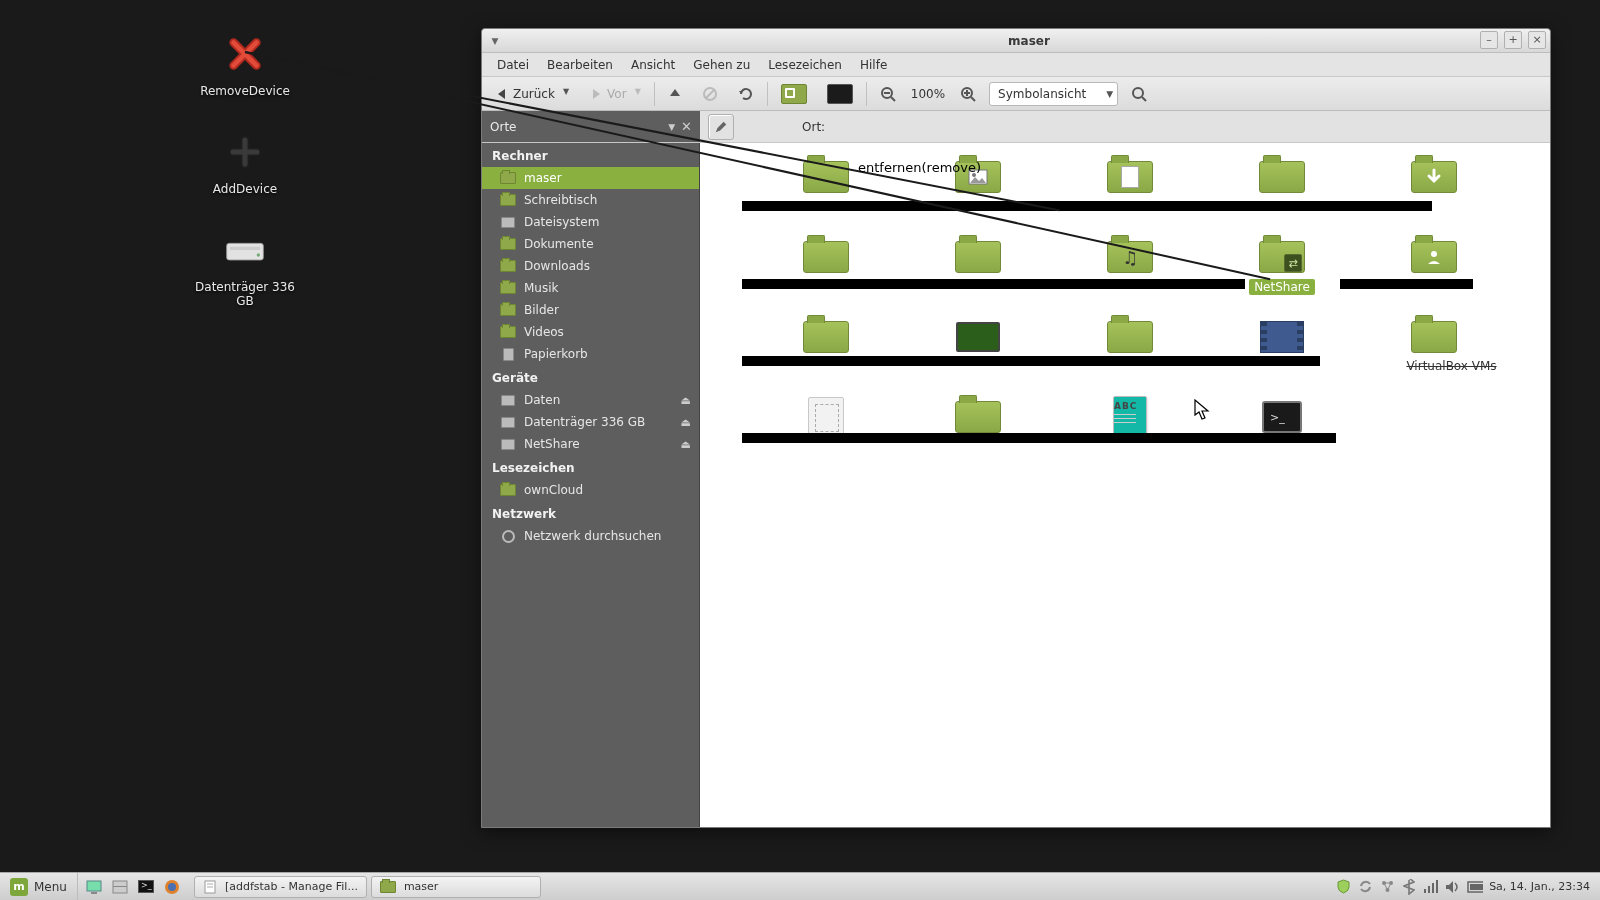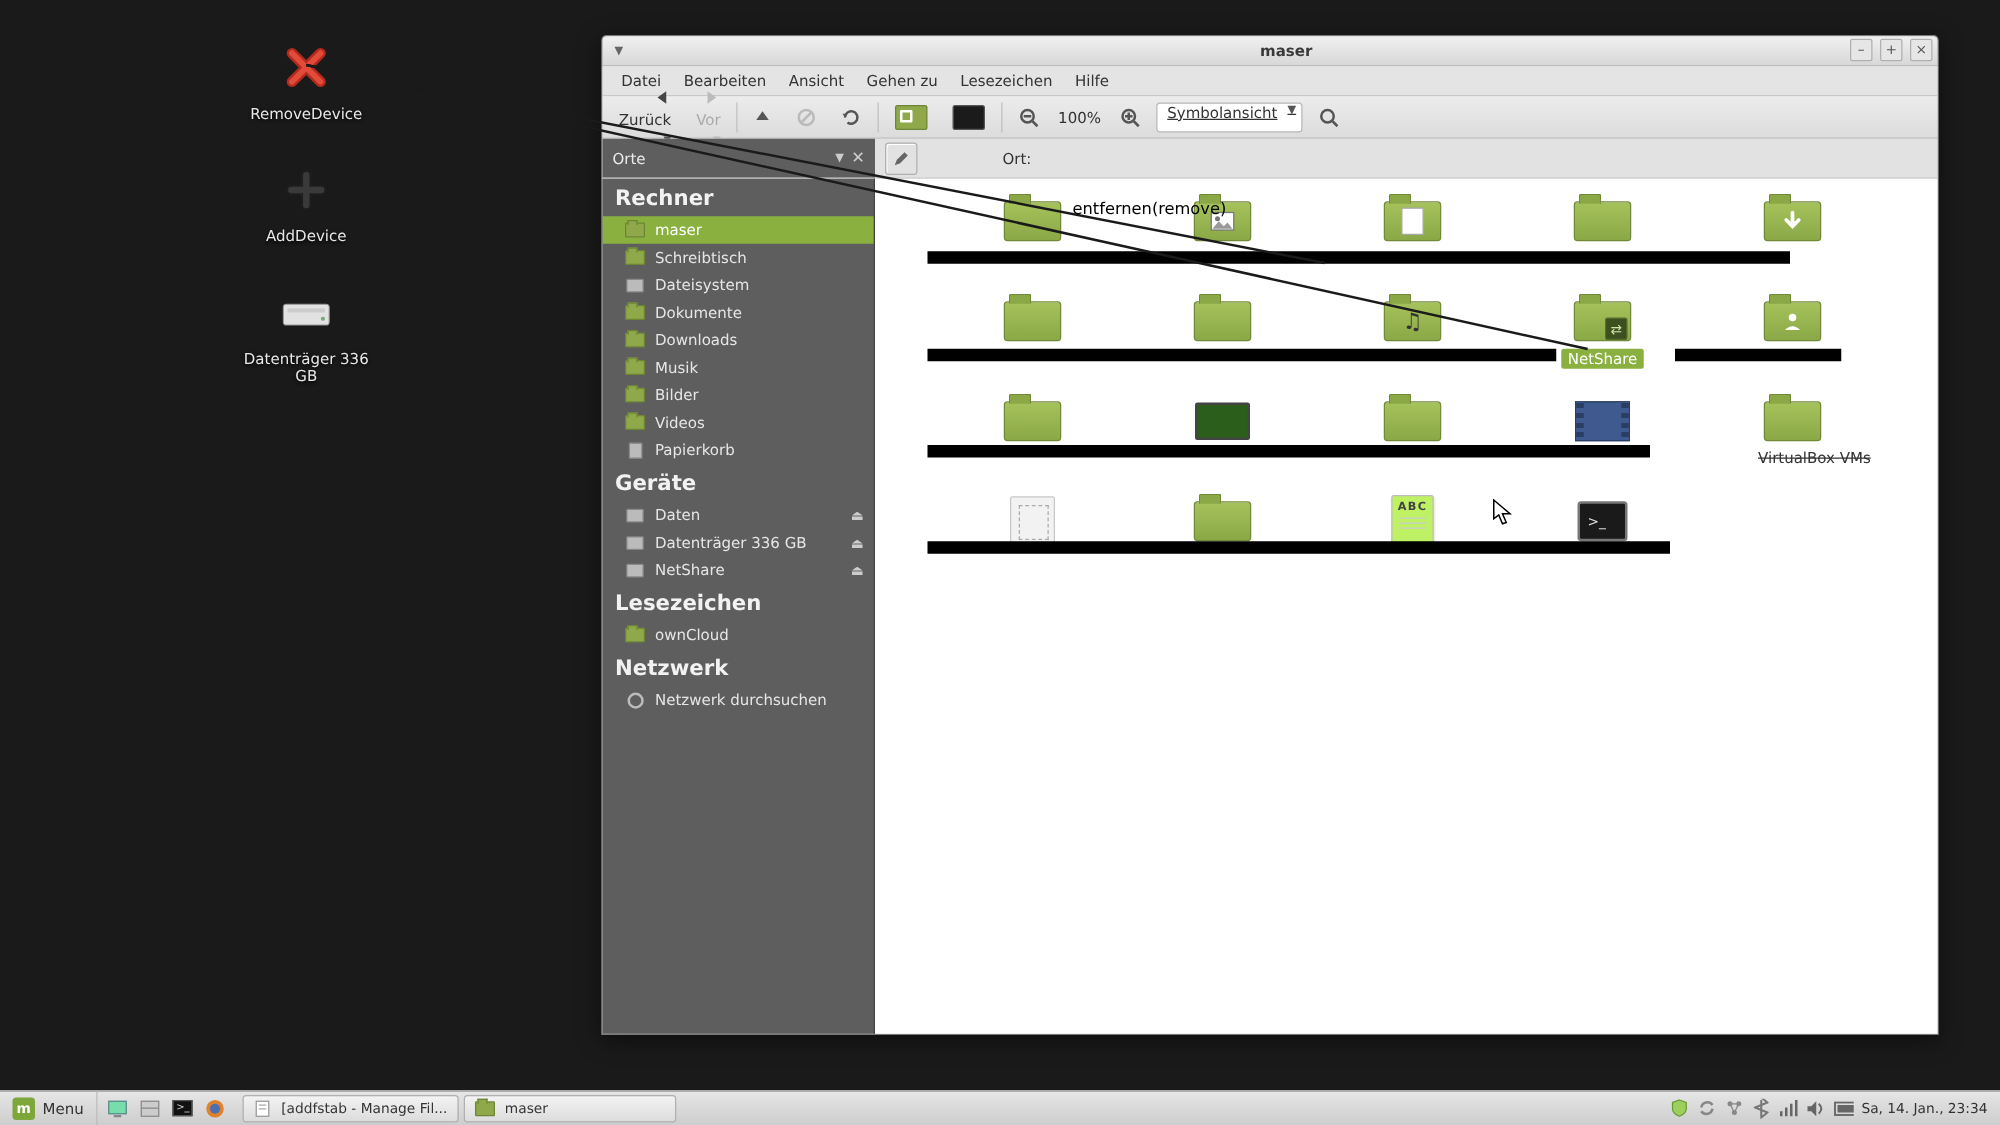--- a/index.html
+++ b/index.html
@@ -21,47 +21,47 @@
 .title-left { width: 26px; height: 100%; display: flex; align-items: center; justify-content: center; }
 .title-left span { color:#666; font-size:9px; }
 .titlebar .title { flex:1; text-align:center; font-weight:bold; color:#3a3a3a; }
 .win-buttons { position:absolute; right:4px; top:2px; display:flex; gap:6px; }
 .win-btn { width:18px; height:18px; border:1px solid #b0b0b0; background:#e6e6e6; font-size:11px; line-height:16px; text-align:center; color:#555; border-radius:2px; cursor:pointer; }
 
 .menubar { height: 24px; background:#e4e4e4; border-bottom:1px solid #c8c8c8; display:flex; align-items:center; padding:0 6px; font-size:12px; color:#333; }
 .menubar span { padding: 3px 9px; cursor:pointer; }
 
 .toolbar { height:34px; background:linear-gradient(#ececec,#dcdcdc); border-bottom:1px solid #bcbcbc; display:flex; align-items:center; padding:0 6px; gap:6px; font-size:12px; color:#333; }
-.tb-btn { display:flex; align-items:flex-end; gap:4px; padding:3px 6px; border:1px solid transparent; border-radius:3px; cursor:pointer;flex-direction:column; }
+.tb-btn { display:flex; align-items:flex-start; gap:4px; padding:3px 6px; border:1px solid transparent; border-radius:3px; cursor:pointer; }
 .tb-btn svg { display:block; }
 .tb-btn.disabled { color:#aaa; }
 .tb-sep { width:1px; height:24px; background:#c0c0c0; }
 .zoom-val { padding: 0 2px; }
-.view-combo { display:flex; align-items:flex-start; border:1px solid #b8b8b8; background:#fff; height:24px; padding:0 4px 0 8px; border-radius:3px; gap:8px; cursor:pointer;text-decoration:underline; }
+.view-combo { display:flex; align-items:center; border:1px solid #b8b8b8; background:#fff; height:24px; padding:0 4px 0 8px; border-radius:3px; gap:20px; cursor:pointer; }
 .view-combo .arrow { font-size:9px; color:#555; }
 .home-color { width:26px; height:20px; background:#8ea84a; border:1px solid #6e8534; border-radius:2px; position:relative; }
 .home-color::before { content:""; position:absolute; left:3px; top:3px; width:6px; height:6px; border:2px solid #fff; border-radius:1px; }
 .term-color { width:26px; height:20px; background:#1b1b1b; border:1px solid #555; border-radius:2px; }
 
 .locbar { height: 32px; background:#e2e2e2; border-bottom:1px solid #c8c8c8; display:flex; align-items:center; }
 .places-head { width:218px; height:100%; display:flex; align-items:center; padding:0 8px; font-size:12px; color:#333; background:#5e5e5e; }
 .places-head .lbl { flex:1; color:#eaeaea; }
 .places-head .tri { color:#ccc; font-size:9px; margin-right:6px; cursor:pointer; }
 .places-head .x { color:#ccc; font-size:13px; cursor:pointer; }
 .loc-right { flex:1; display:flex; align-items:center; gap:8px; padding:0 8px; }
 .loc-edit-btn { width:26px; height:26px; background:#e2e2e2; border:1px solid #b0b0b0; border-radius:3px; display:flex; align-items:center; justify-content:center; cursor:pointer; box-shadow: inset 1px 1px 0 #fff; }
 .loc-edit-btn svg { width:14px; height:14px; }
 .ort-label { font-size:12px; color:#333; margin-left:60px;}
 .loc-input { flex:1; height:24px; border:1px solid #b4b4b4; background:#fff; font-size:12px; padding:0 6px; border-radius:3px; position:relative; }
 .loc-input .clear { position:absolute; right:4px; top:3px; width:16px; height:16px; background:#333; color:#fff; font-size:11px; line-height:16px; text-align:center; border-radius:2px; cursor:pointer; }
 
 .body-split { flex:1; display:flex; min-height:0; }
 
 .sidebar { width:218px; background:#5e5e5e; color:#e6e6e6; font-size:12px; overflow-y:auto; border-right:1px solid #444; }
-.sb-header { padding:6px 10px 4px; font-weight:bold; color:#f2f2f2; font-size:17px; }
+.sb-header { padding:6px 10px 4px; font-weight:bold; color:#f2f2f2; font-size:12px; }
 .sb-item { display:flex; align-items:center; gap:8px; padding:4px 10px 4px 18px; cursor:pointer; position:relative; }
 .sb-item.active { background:#8ab13f; color:#fff; }
 .sb-item .eject { position:absolute; right:8px; top:5px; font-size:11px; color:#ccc; }
 .sb-ic { width:16px; height:14px; flex-shrink:0; display:flex; align-items:center; justify-content:center; }
 .fld-mini { width:16px; height:12px; background:#8ea84a; border-radius:1px; position:relative; border:1px solid #6e8534;}
 .fld-mini::before { content:""; position:absolute; left:1px; top:-3px; width:6px; height:3px; background:#8ea84a; border:1px solid #6e8534; border-bottom:none;}
 .fld-home { background:#8ea84a;}
 .drv-mini { width:14px; height:11px; background:#bbb; border:1px solid #888; border-radius:1px; }
 .trash-mini { width:11px; height:13px; background:#bbb; border:1px solid #888; border-radius:1px; }
 .globe-mini { width:13px; height:13px; border:2px solid #bbb; border-radius:50%; }
@@ -75,21 +75,21 @@
 .folder-big { width:46px; height:32px; background:linear-gradient(#a5c25b,#8aa846); border:1px solid #73893a; border-radius:3px; position:relative; }
 .folder-big::before { content:""; position:absolute; left:3px; top:-7px; width:16px; height:7px; background:#8aa846; border:1px solid #73893a; border-bottom:none; border-radius:2px 2px 0 0; }
 .overlay-center { position:absolute; inset:0; display:flex; align-items:center; justify-content:center; }
 .doc-sheet-inset { width:18px; height:22px; background:#fff; border:1px solid #a8a8a8; border-radius:1px; }
 .note-icon { font-size:18px; color:#333; }
 .share-icon { width:18px; height:18px; border:1px solid #556b2f; background:#3c4f1e; border-radius:2px; display:flex; align-items:center; justify-content:center; color:#cfe2a1; font-size:11px; }
 .video-strip { width:44px; height:32px; background:#3e5a8f; border:1px solid #2a3e63; position:relative; }
 .video-strip::before, .video-strip::after { content:""; position:absolute; top:0; bottom:0; width:6px; background:repeating-linear-gradient(#2a3e63 0 4px, #3e5a8f 4px 8px); }
 .video-strip::before{ left:0;} .video-strip::after{ right:0;}
 .desk-screen { width:44px; height:30px; background:#2b5e1a; border:2px solid #444; border-radius:2px; }
-.doc-file { width:34px; height:42px; background:#bef264; border:1px solid #bcbcbc; border-radius:2px; display:flex; flex-direction:column; align-items:center; justify-content:flex-start; padding-top:4px; gap:3px; box-shadow: 1px 1px 2px rgba(0,0,0,.1); }
+.doc-file { width:34px; height:42px; background:#14b8a6; border:1px solid #bcbcbc; border-radius:2px; display:flex; flex-direction:column; align-items:flex-start; justify-content:flex-start; padding-top:4px; gap:3px; box-shadow: 1px 1px 2px rgba(0,0,0,.1); }
 .doc-file .abc { font-size:9px; font-weight:bold; color:#444; letter-spacing:1px; }
 .doc-file .ln { width:22px; height:1px; background:#ccc; }
 .term-file { width:40px; height:32px; background:#1a1a1a; border:2px solid #777; border-radius:3px; display:flex; align-items:center; padding-left:6px; color:#ddd; font-size:11px; }
 .tpl-file { width:36px; height:40px; background:#f2f2f2; border:1px solid #c8c8c8; border-radius:2px; position:relative; }
 .tpl-file::after { content:""; position:absolute; left:6px; top:6px; width:22px; height:26px; border:1px dashed #aaa; }
 
 
 .redact { position:absolute; background:#000; height:10px; z-index:4; }
 
 .statusbar { height:22px; background:#eaeaea; border-top:1px solid #c6c6c6; font-size:11px; color:#333; display:flex; align-items:center; padding:0 8px; }

